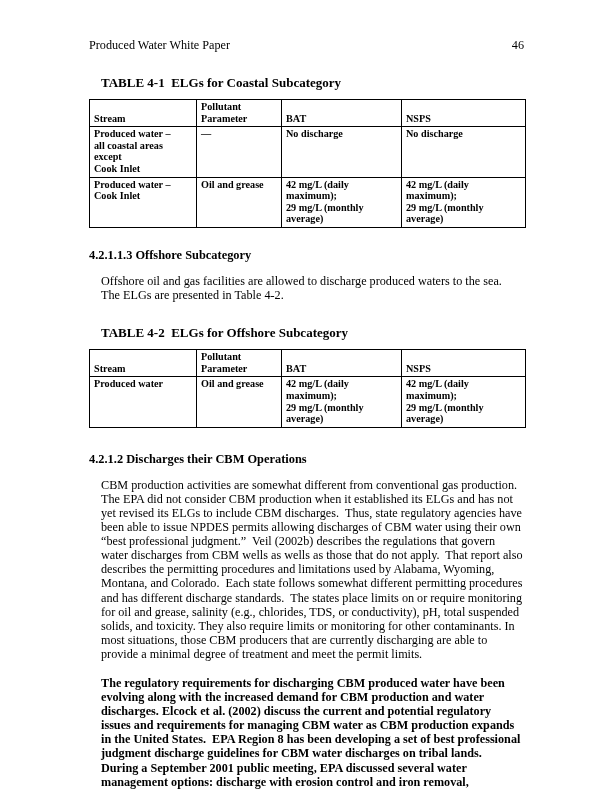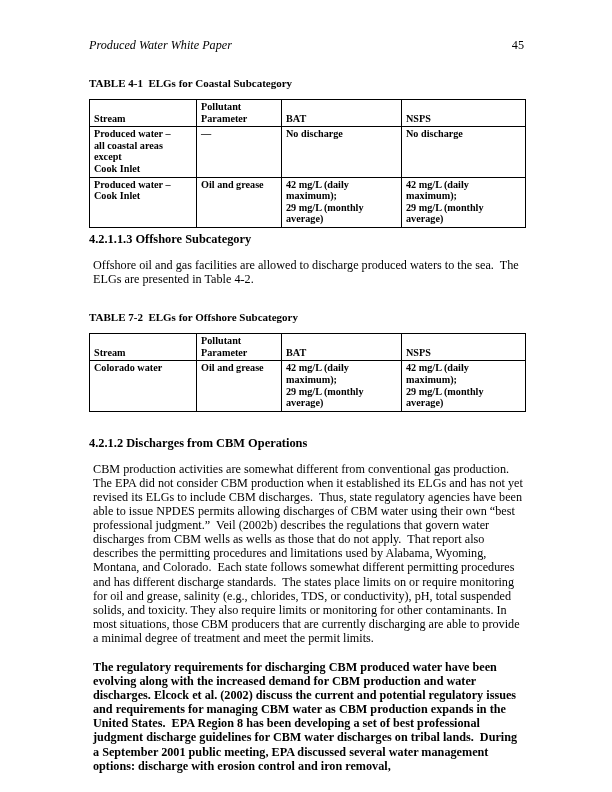--- a/index.html
+++ b/index.html
@@ -15,39 +15,39 @@
     font-size: 12.2px;
     line-height: 14.1px;
     overflow: hidden;
   }
   .running-header {
     display: flex;
     justify-content: space-between;
     align-items: baseline;
     font-size: 12.2px;
   }
-  .running-header .doc-title { font-style: italic; }
+  .running-header .doc-title { }
   .table-caption {
-    margin: 24px 0 0 0;
+    margin: 24px 0 0 12px;
     font-weight: bold;
-    font-size: 11px;
+    font-size: 13px;
     line-height: 14px;
     white-space: pre-wrap;
   }
   .section-heading {
     margin: 0;
     font-weight: bold;
     font-size: 12.4px;
     line-height: 14px;
     white-space: pre-wrap;
   }
-  .h-offshore { margin-top: 4px; }
+  .h-offshore { margin-top: 20px; }
   .h-cbm { margin-top: 24px; }
   p.body-para {
-    margin: 12px 0 0 4px;
+    margin: 12px 0 0 12px;
     white-space: pre-wrap;
     text-align: left;
   }
   p.para-gap { margin-top: 15px; font-weight: bold; }
   table.elg-table {
     border-collapse: collapse;
     table-layout: fixed;
     width: 436px;
     margin-top: 9px;
     border: 1.5px solid #000;
@@ -70,21 +70,21 @@
   td.va-mid { vertical-align: middle; }
   td.ta-center { text-align: center; }
 </style>
 </head>
 <body>
 
 <div class="page">
 
   <div class="running-header">
     <span class="doc-title">Produced Water White Paper</span>
-    <span class="page-number">45</span>
+    <span class="page-number">46</span>
   </div>
 
   <p class="table-caption">TABLE 4-1  ELGs for Coastal Subcategory</p>
 
   <table class="elg-table">
     <colgroup>
       <col style="width:107px">
         <col style="width:85px">
         <col style="width:120px">
         <col style="width:124px">
@@ -114,47 +114,47 @@
       <td>42 mg/L (daily maximum);
 29 mg/L (monthly average)</td>
     </tr>
   </tbody>
     </table>
 
   <h3 class="section-heading h-offshore">4.2.1.1.3 Offshore Subcategory</h3>
 
   <p class="body-para">Offshore oil and gas facilities are allowed to discharge produced waters to the sea.  The ELGs are presented in Table 4-2.</p>
 
-  <p class="table-caption">TABLE 7-2  ELGs for Offshore Subcategory</p>
+  <p class="table-caption">TABLE 4-2  ELGs for Offshore Subcategory</p>
 
   <table class="elg-table">
     <colgroup>
       <col style="width:107px">
         <col style="width:85px">
         <col style="width:120px">
         <col style="width:124px">
     </colgroup>
     <tbody>
         <tr>
       <th>Stream</th>
       <th>Pollutant
 Parameter</th>
       <th>BAT</th>
       <th>NSPS</th>
     </tr>
     <tr>
-      <td>Colorado water</td>
+      <td>Produced water</td>
       <td>Oil and grease</td>
       <td>42 mg/L (daily maximum);
 29 mg/L (monthly average)</td>
       <td>42 mg/L (daily maximum);
 29 mg/L (monthly average)</td>
     </tr>
   </tbody>
     </table>
 
-  <h3 class="section-heading h-cbm">4.2.1.2 Discharges from CBM Operations</h3>
+  <h3 class="section-heading h-cbm">4.2.1.2 Discharges their CBM Operations</h3>
 
   <p class="body-para">CBM production activities are somewhat different from conventional gas production. The EPA did not consider CBM production when it established its ELGs and has not yet revised its ELGs to include CBM discharges.  Thus, state regulatory agencies have been able to issue NPDES permits allowing discharges of CBM water using their own “best professional judgment.”  Veil (2002b) describes the regulations that govern water discharges from CBM wells as wells as those that do not apply.  That report also describes the permitting procedures and limitations used by Alabama, Wyoming, Montana, and Colorado.  Each state follows somewhat different permitting procedures and has different discharge standards.  The states place limits on or require monitoring for oil and grease, salinity (e.g., chlorides, TDS, or conductivity), pH, total suspended solids, and toxicity. They also require limits or monitoring for other contaminants. In most situations, those CBM producers that are currently discharging are able to provide a minimal degree of treatment and meet the permit limits.</p>
 
   <p class="body-para para-gap">The regulatory requirements for discharging CBM produced water have been evolving along with the increased demand for CBM production and water discharges. Elcock et al. (2002) discuss the current and potential regulatory issues and requirements for managing CBM water as CBM production expands in the United States.  EPA Region 8 has been developing a set of best professional judgment discharge guidelines for CBM water discharges on tribal lands.  During a September 2001 public meeting, EPA discussed several water management options: discharge with erosion control and iron removal,</p>
 
 </div>
 
 </body></html>

